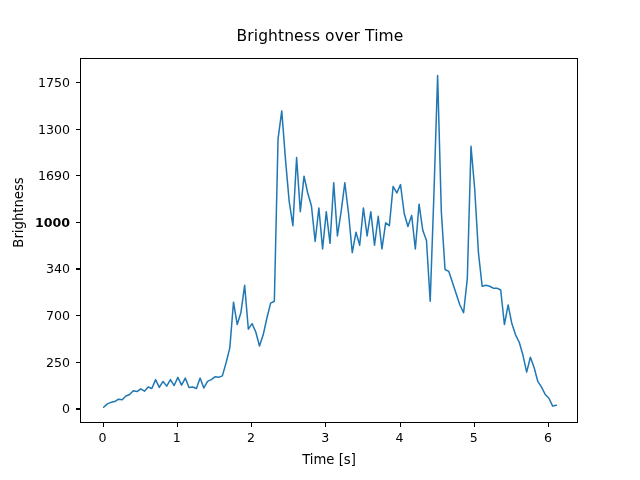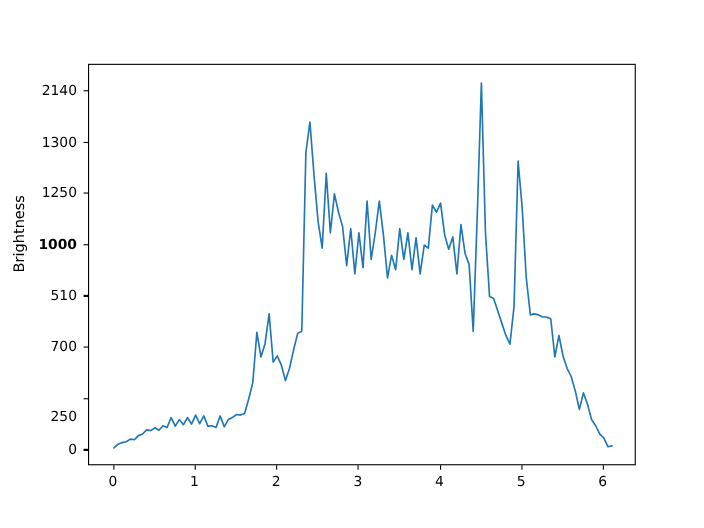--- a/index.html
+++ b/index.html
@@ -95,58 +95,60 @@
     color: #000000;
     transform: rotate(-90deg);
     transform-origin: center center;
   }
 </style>
 </head>
 <body>
 
 <div id="figure">
 
+  <div id="chart-title">Brightness over Time</div>
 
   <div id="axes">
     <svg id="plot-svg" viewBox="0 0 498 365" preserveAspectRatio="none">
       <polyline id="data-line" fill="none" stroke="#1f77b4" stroke-width="1.5" stroke-linejoin="round" stroke-linecap="round" points="22.64,348.21 26.35,344.85 30.06,343.35 33.77,342.61 37.48,340.18 41.19,340.74 44.90,337.01 48.61,335.52 52.32,331.78 56.03,332.53 59.75,329.92 63.46,332.16 67.17,328.05 70.88,329.54 74.59,320.59 78.30,328.43 82.01,322.45 85.72,327.12 89.43,320.59 93.14,326.56 96.85,318.35 100.56,326.19 104.28,319.10 107.99,328.43 111.70,328.05 115.41,329.54 119.12,319.10 122.83,328.99 126.54,322.45 130.25,320.59 133.96,317.79 137.67,318.35 141.38,316.86 145.10,303.79 148.81,288.87 152.52,243.15 156.23,265.54 159.94,253.41 163.65,226.35 167.36,270.20 171.07,264.61 174.78,273.00 178.49,287.00 182.20,275.80 185.92,259.01 189.63,244.08 193.34,242.21 197.05,79.87 200.76,51.88 204.47,100.39 208.18,142.38 211.89,166.64 215.60,98.53 219.31,152.64 223.02,117.19 226.73,133.98 230.45,147.04 234.16,182.50 237.87,148.91 241.58,189.96 245.29,152.64 249.00,184.37 252.71,123.72 256.42,176.90 260.13,152.64 263.84,123.72 267.55,154.51 271.27,193.70 274.98,173.17 278.69,186.23 282.40,148.91 286.11,176.90 289.82,152.64 293.53,186.23 297.24,157.31 300.95,189.96 304.66,163.84 308.37,166.64 312.08,127.45 315.80,133.98 319.51,125.59 323.22,154.51 326.93,167.57 330.64,156.38 334.35,189.96 338.06,145.18 341.77,171.30 345.48,181.57 349.19,242.21 352.90,135.85 356.62,16.42 360.33,152.64 364.04,210.49 367.75,212.36 371.46,223.55 375.17,234.75 378.88,245.95 382.59,253.78 386.30,219.82 390.01,87.33 393.72,130.25 397.44,193.70 401.15,227.29 404.86,226.35 408.57,227.29 412.28,229.15 415.99,229.15 419.70,231.02 423.41,265.54 427.12,245.95 430.83,264.61 434.54,275.80 438.25,283.27 441.97,296.33 445.68,313.12 449.39,298.20 453.10,308.46 456.81,322.45 460.52,328.05 464.23,335.52 467.94,339.25 471.65,347.09 475.36,346.34"></polyline>
     </svg>
   </div>
 
   <div id="ytick-container">
       <div class="ytick-mark" style="left: 76px; top: 408.445px;"></div>
       <div class="ytick-label" style="left: 10px; top: 408.445px;">0</div>
       <div class="ytick-mark" style="left: 76px; top: 361.793px;"></div>
-      <div class="ytick-label" style="left: 10px; top: 361.793px; margin-top: 16px;">250</div>
+      <div class="ytick-label" style="left: 10px; top: 361.793px;">250</div>
       <div class="ytick-mark" style="left: 76px; top: 315.142px;"></div>
       <div class="ytick-label" style="left: 10px; top: 315.142px;">700</div>
       <div class="ytick-mark" style="left: 76px; top: 268.491px;"></div>
-      <div class="ytick-label" style="left: 10px; top: 268.491px;">510</div>
+      <div class="ytick-label" style="left: 10px; top: 268.491px;">340</div>
       <div class="ytick-mark" style="left: 76px; top: 221.839px;"></div>
       <div class="ytick-label" style="left: 10px; top: 221.839px; font-weight: bold;">1000</div>
       <div class="ytick-mark" style="left: 76px; top: 175.188px;"></div>
-      <div class="ytick-label" style="left: 10px; top: 175.188px;">1250</div>
+      <div class="ytick-label" style="left: 10px; top: 175.188px;">1690</div>
       <div class="ytick-mark" style="left: 76px; top: 128.537px;"></div>
       <div class="ytick-label" style="left: 10px; top: 128.537px;">1300</div>
       <div class="ytick-mark" style="left: 76px; top: 81.8855px;"></div>
-      <div class="ytick-label" style="left: 10px; top: 81.8855px;">2140</div>
+      <div class="ytick-label" style="left: 10px; top: 81.8855px;">1750</div>
     </div>
   <div id="xtick-container">
       <div class="xtick-mark" style="left: 102.636px; top: 423px;"></div>
       <div class="xtick-label" style="left: 102.636px; top: 430px;">0</div>
       <div class="xtick-mark" style="left: 176.854px; top: 423px;"></div>
       <div class="xtick-label" style="left: 176.854px; top: 430px;">1</div>
       <div class="xtick-mark" style="left: 251.072px; top: 423px;"></div>
       <div class="xtick-label" style="left: 251.072px; top: 430px;">2</div>
       <div class="xtick-mark" style="left: 325.289px; top: 423px;"></div>
       <div class="xtick-label" style="left: 325.289px; top: 430px;">3</div>
       <div class="xtick-mark" style="left: 399.507px; top: 423px;"></div>
       <div class="xtick-label" style="left: 399.507px; top: 430px;">4</div>
       <div class="xtick-mark" style="left: 473.724px; top: 423px;"></div>
       <div class="xtick-label" style="left: 473.724px; top: 430px;">5</div>
       <div class="xtick-mark" style="left: 547.942px; top: 423px;"></div>
       <div class="xtick-label" style="left: 547.942px; top: 430px;">6</div>
     </div>
 
+  <div id="xlabel">Time [s]</div>
 
   <div id="ylabel">Brightness</div>
 
 </div>
 
 </body></html>

